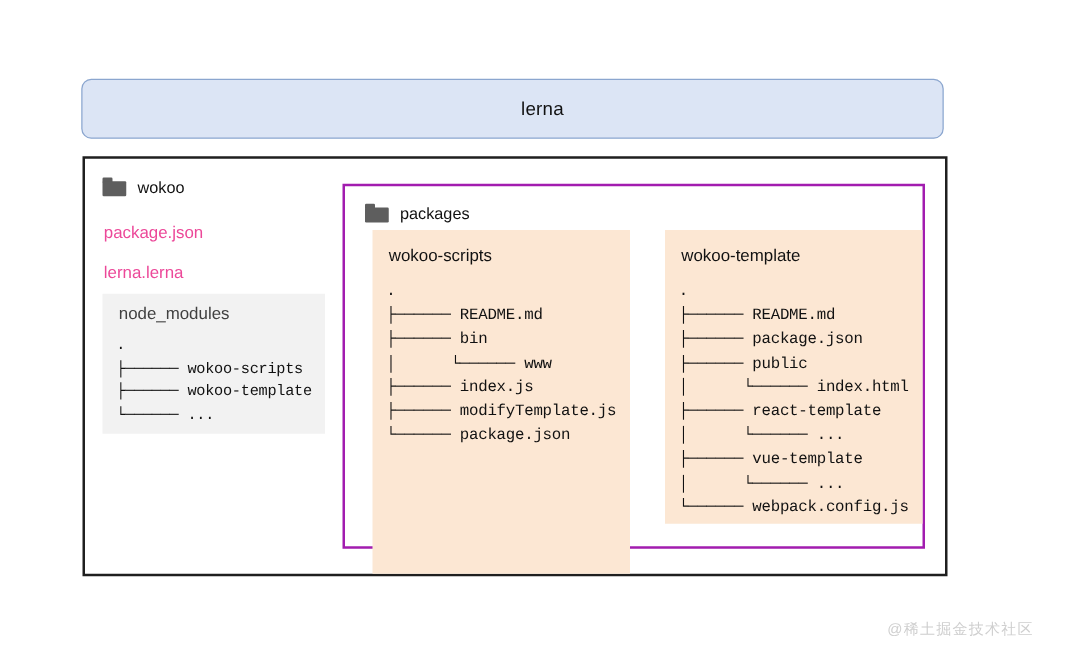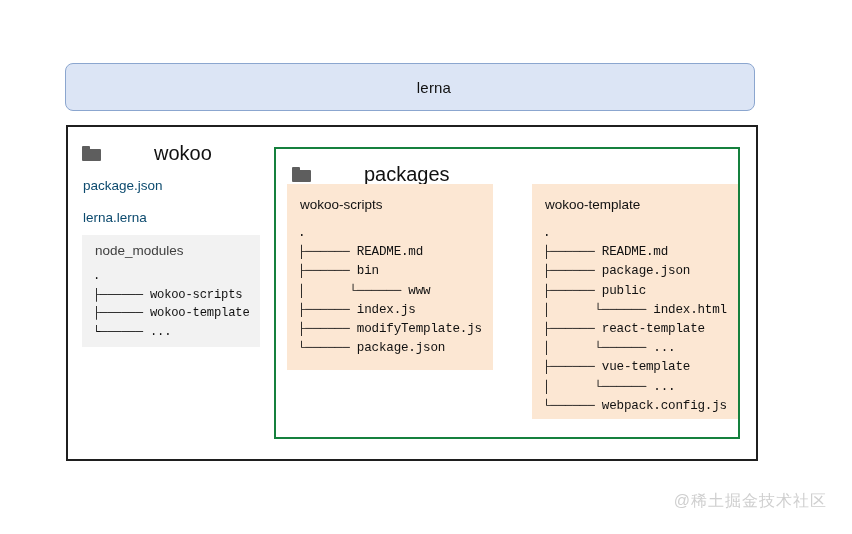--- a/index.html
+++ b/index.html
@@ -75,33 +75,32 @@
   .folder-icon .body {
     position: absolute;
     left: 0;
     top: 3px;
     width: 19px;
     height: 12px;
     background: #5e5e5e;
     border-radius: 1px;
   }
   .folder-name {
-    font-size: 20px;
-    color: #111111;
-    margin-left: 44px;
+    font-size: 13px;
+    color: #111111;
   }
 
   #wokoo-folder-row { left: 14px; top: 15px; }
   #packages-folder-row { left: 16px; top: 14px; }
 
   
   .file-label {
     position: absolute;
     font-size: 13.5px;
-    color: #0c4a6e;
+    color: #ec4899;
     white-space: nowrap;
   }
   #file-package-json { left: 15px; top: 51px; }
   #file-lerna-json   { left: 15px; top: 83px; }
 
   
   #node-modules-panel {
     position: absolute;
     left: 14px;
     top: 108px;
@@ -121,31 +120,31 @@
 
   
   #packages-box {
     position: absolute;
     left: 206px;
     top: 20px;
     width: 466px;
     height: 292px;
     box-sizing: border-box;
     background: #ffffff;
-    border: 2px solid #15803d;
+    border: 2px solid #a21caf;
   }
 
   
   .pkg-panel {
     position: absolute;
     top: 35px;
     background: #fce7d3;
     box-sizing: border-box;
   }
-  #pkg-scripts  { left: 11px;  width: 206px; height: 186px; }
+  #pkg-scripts  { left: 22px;  width: 206px; height: 275px; }
   #pkg-template { left: 256px; width: 206px; height: 235px; }
 
   .pkg-title {
     position: absolute;
     left: 13px;
     top: 13px;
     font-size: 13.5px;
     color: #111111;
     white-space: nowrap;
   }
@@ -162,21 +161,21 @@
   }
   #tree-node-modules { left: 11px;  top: 32px;  font-size: 12.2px; line-height: 18.5px; }
   #tree-scripts      { left: 11px;  top: 40px; }
   #tree-template     { left: 11px;  top: 40px; }
 
   
   #watermark {
     position: absolute;
     right: 25px;
     bottom: 22px;
-    font-size: 16px;
+    font-size: 12px;
     color: #cfcfcf;
     letter-spacing: 1px;
     user-select: none;
     margin-top: 12px;
   }
 </style>
 </head>
 <body>
 
 <div id="lerna-box">

